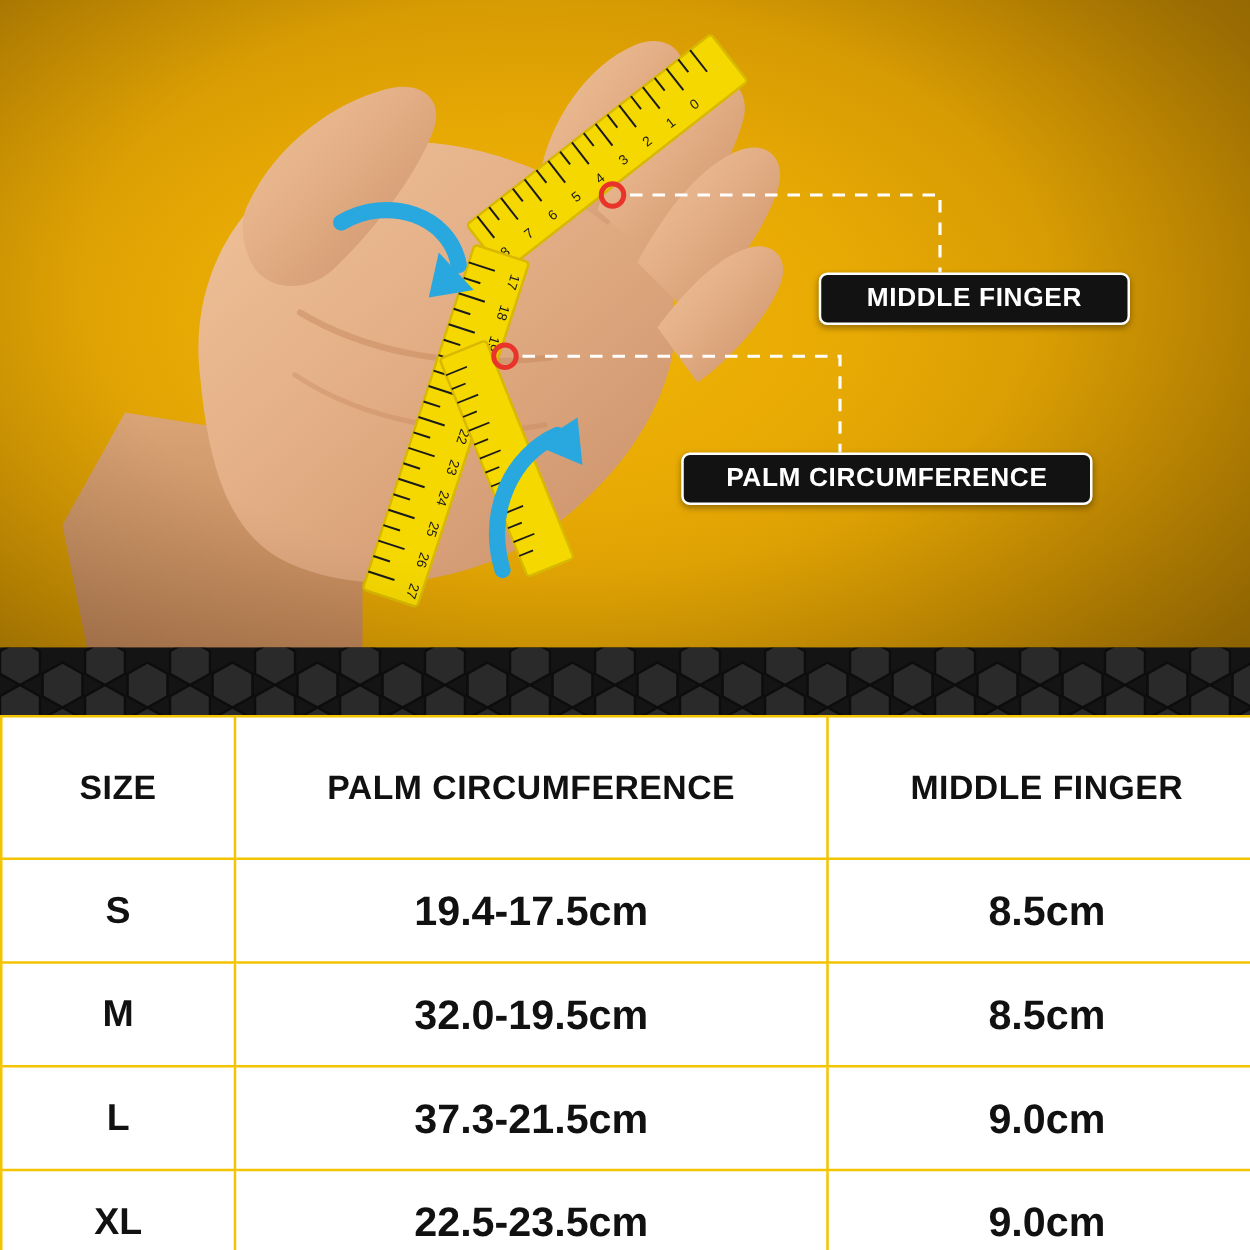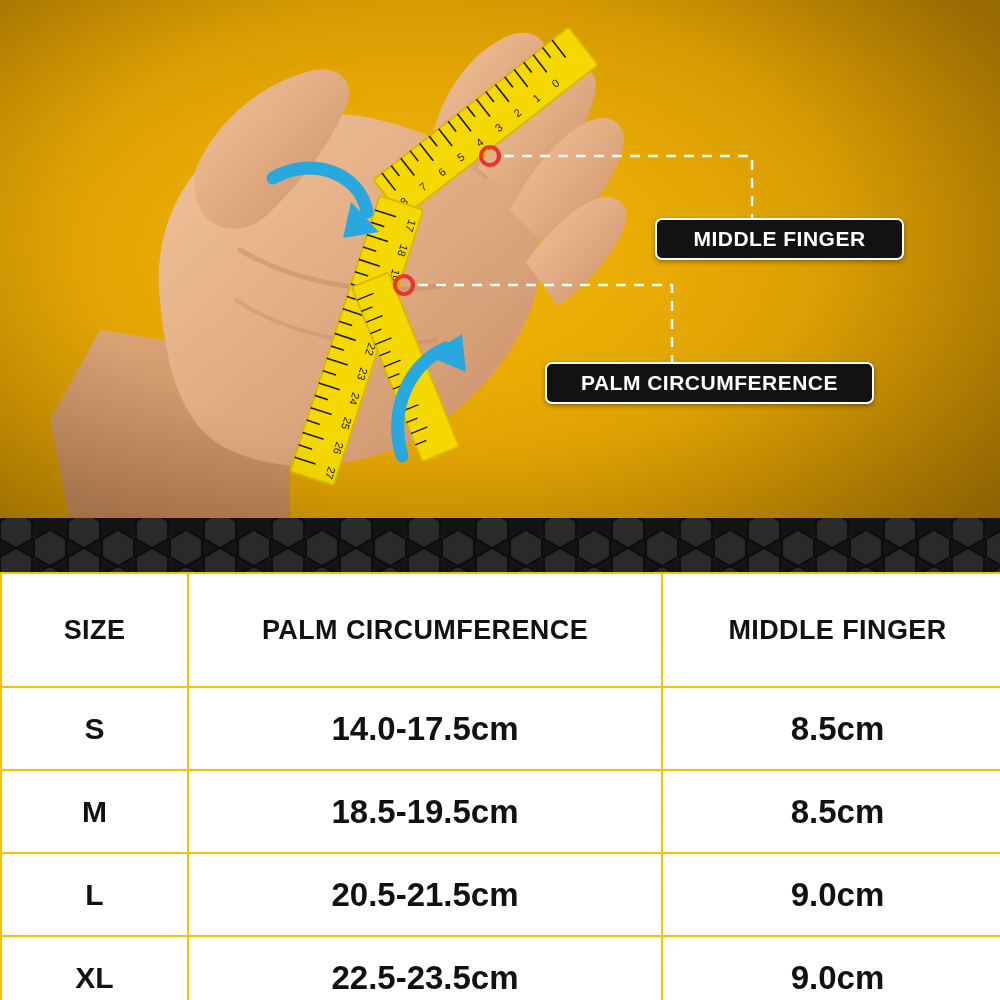--- a/index.html
+++ b/index.html
@@ -377,31 +377,31 @@
       <thead>
         <tr>
           <th class="col-size">SIZE</th>
           <th class="col-palm">PALM CIRCUMFERENCE</th>
           <th class="col-finger">MIDDLE FINGER</th>
         </tr>
       </thead>
       <tbody>
         <tr>
           <td>S</td>
-          <td>14.0-17.5cm</td>
+          <td>19.4-17.5cm</td>
           <td>8.5cm</td>
         </tr>
         <tr>
           <td>M</td>
-          <td>18.5-19.5cm</td>
+          <td>32.0-19.5cm</td>
           <td>8.5cm</td>
         </tr>
         <tr>
           <td>L</td>
-          <td>20.5-21.5cm</td>
+          <td>37.3-21.5cm</td>
           <td>9.0cm</td>
         </tr>
         <tr>
           <td>XL</td>
           <td>22.5-23.5cm</td>
           <td>9.0cm</td>
         </tr>
       </tbody>
     </table>
   </div>

